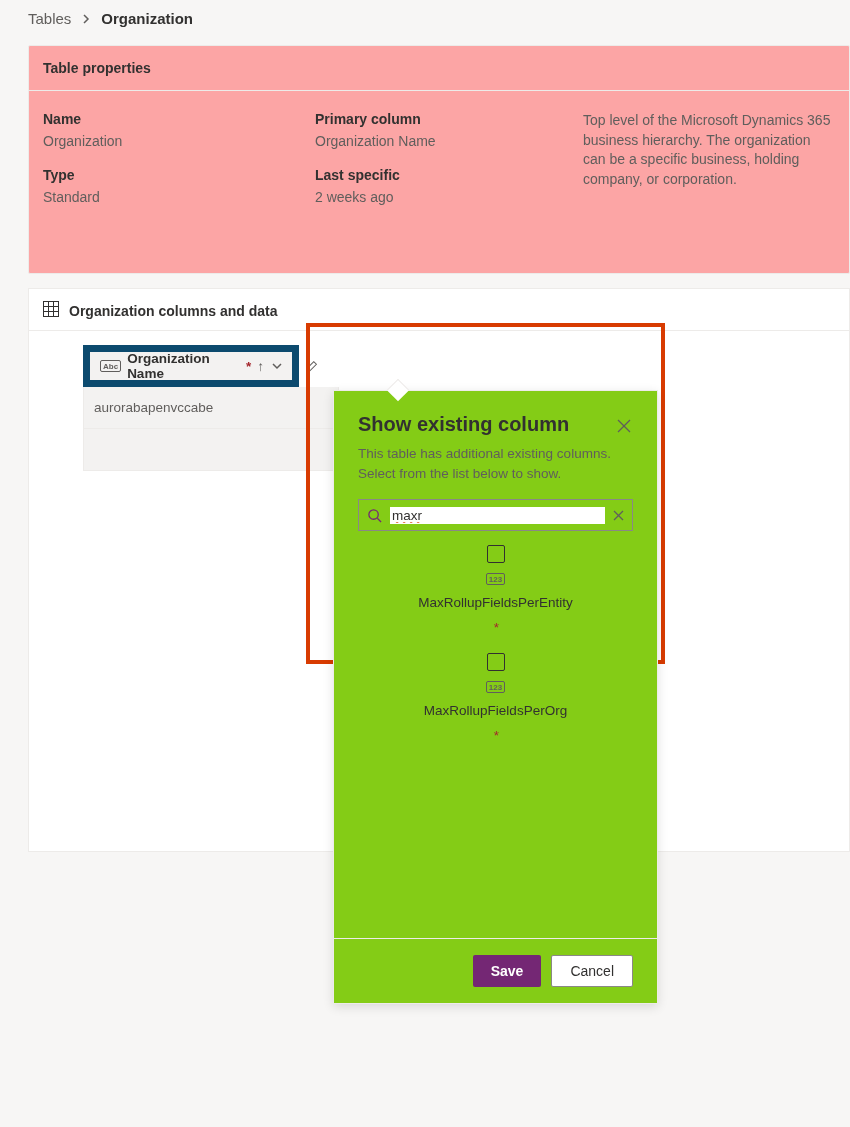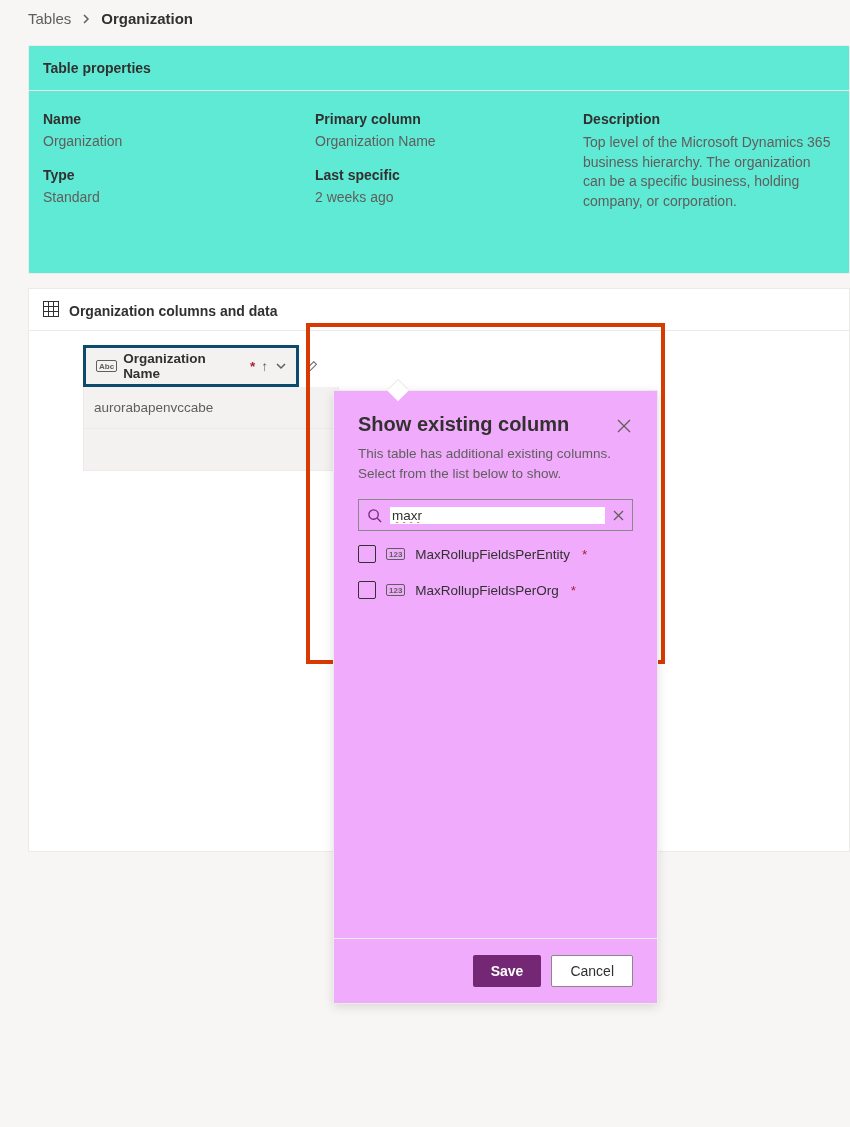--- a/index.html
+++ b/index.html
@@ -20,21 +20,21 @@
       align-items: center;
       gap: 10px;
       margin-bottom: 18px;
       font-size: 15px;
     }
     .breadcrumb .parent { color: #605e5c; cursor: pointer; }
     .breadcrumb .sep { color: #605e5c; }
     .breadcrumb .current { font-weight: 600; color: #323130; }
 
     .card {
-      background: #5eead4;
+      background: #fca5a5;
       border: 1px solid #edebe9;
       border-radius: 2px;
       margin-bottom: 14px;
     }
     .card-header {
       padding: 14px 14px;
       font-weight: 600;
       border-bottom: 1px solid #edebe9;
     }
 
@@ -74,21 +74,21 @@
       display: flex;
       align-items: stretch;
       gap: 26px;
     }
     .col-header-cell {
       display: flex;
       align-items: center;
       height: 42px;
       padding: 0 10px;
       background: #f3f2f1;
-      border: 3px solid #0c4a6e;
+      border: 7px solid #0c4a6e;
       width: 216px;
       gap: 6px;
       font-weight: 600;
       font-size: 13.5px;
     }
     .col-header-cell .required { color: #a4262c; margin-left: 2px; }
     .col-header-cell .sort { color: #605e5c; }
     .col-header-cell .caret { color: #605e5c; margin-left: 2px; }
     .col-header-edit {
       display: flex;
@@ -151,21 +151,21 @@
       position: absolute;
       border: 4px solid #d83b01;
       pointer-events: none;
     }
 
     .popover {
       position: absolute;
       top: 390px;
       left: 333px;
       width: 325px;
-      background: #f0abfc;
+      background: #84cc16;
       border: 1px solid #edebe9;
       box-shadow: 0 3px 10px rgba(0,0,0,0.12);
       display: flex;
       flex-direction: column;
       height: 614px;
     }
     .popover-caret {
       position: absolute;
       top: -9px;
       left: 56px;
@@ -236,20 +236,21 @@
       display: flex;
       flex-direction: column;
       gap: 18px;
     }
     .option-row {
       display: flex;
       align-items: center;
       gap: 10px;
       font-size: 13.5px;
       cursor: pointer;
+      flex-direction: column;
     }
     .checkbox {
       width: 18px;
       height: 18px;
       border: 1px solid #323130;
       border-radius: 2px;
     }
     .type-badge {
       display: inline-flex;
       align-items: center;
@@ -329,21 +330,20 @@
         <div class="prop-label">Type</div>
         <div class="prop-value">Standard</div>
       </div>
       <div class="prop-col">
         <div class="prop-label">Primary column</div>
         <div class="prop-value">Organization Name</div>
         <div class="prop-label">Last specific</div>
         <div class="prop-value">2 weeks ago</div>
       </div>
       <div class="prop-col">
-        <div class="prop-label">Description</div>
         <div class="desc-value">Top level of the Microsoft Dynamics 365 business hierarchy. The organization can be a specific business, holding company, or corporation.</div>
       </div>
     </div>
   </div>
 
   <div class="grid-card">
     <div class="grid-title-row">
       <span>
         <svg viewBox="0 0 16 16">
             <rect x="0.5" y="0.5" width="15" height="15" fill="none" stroke="#323130"></rect>

